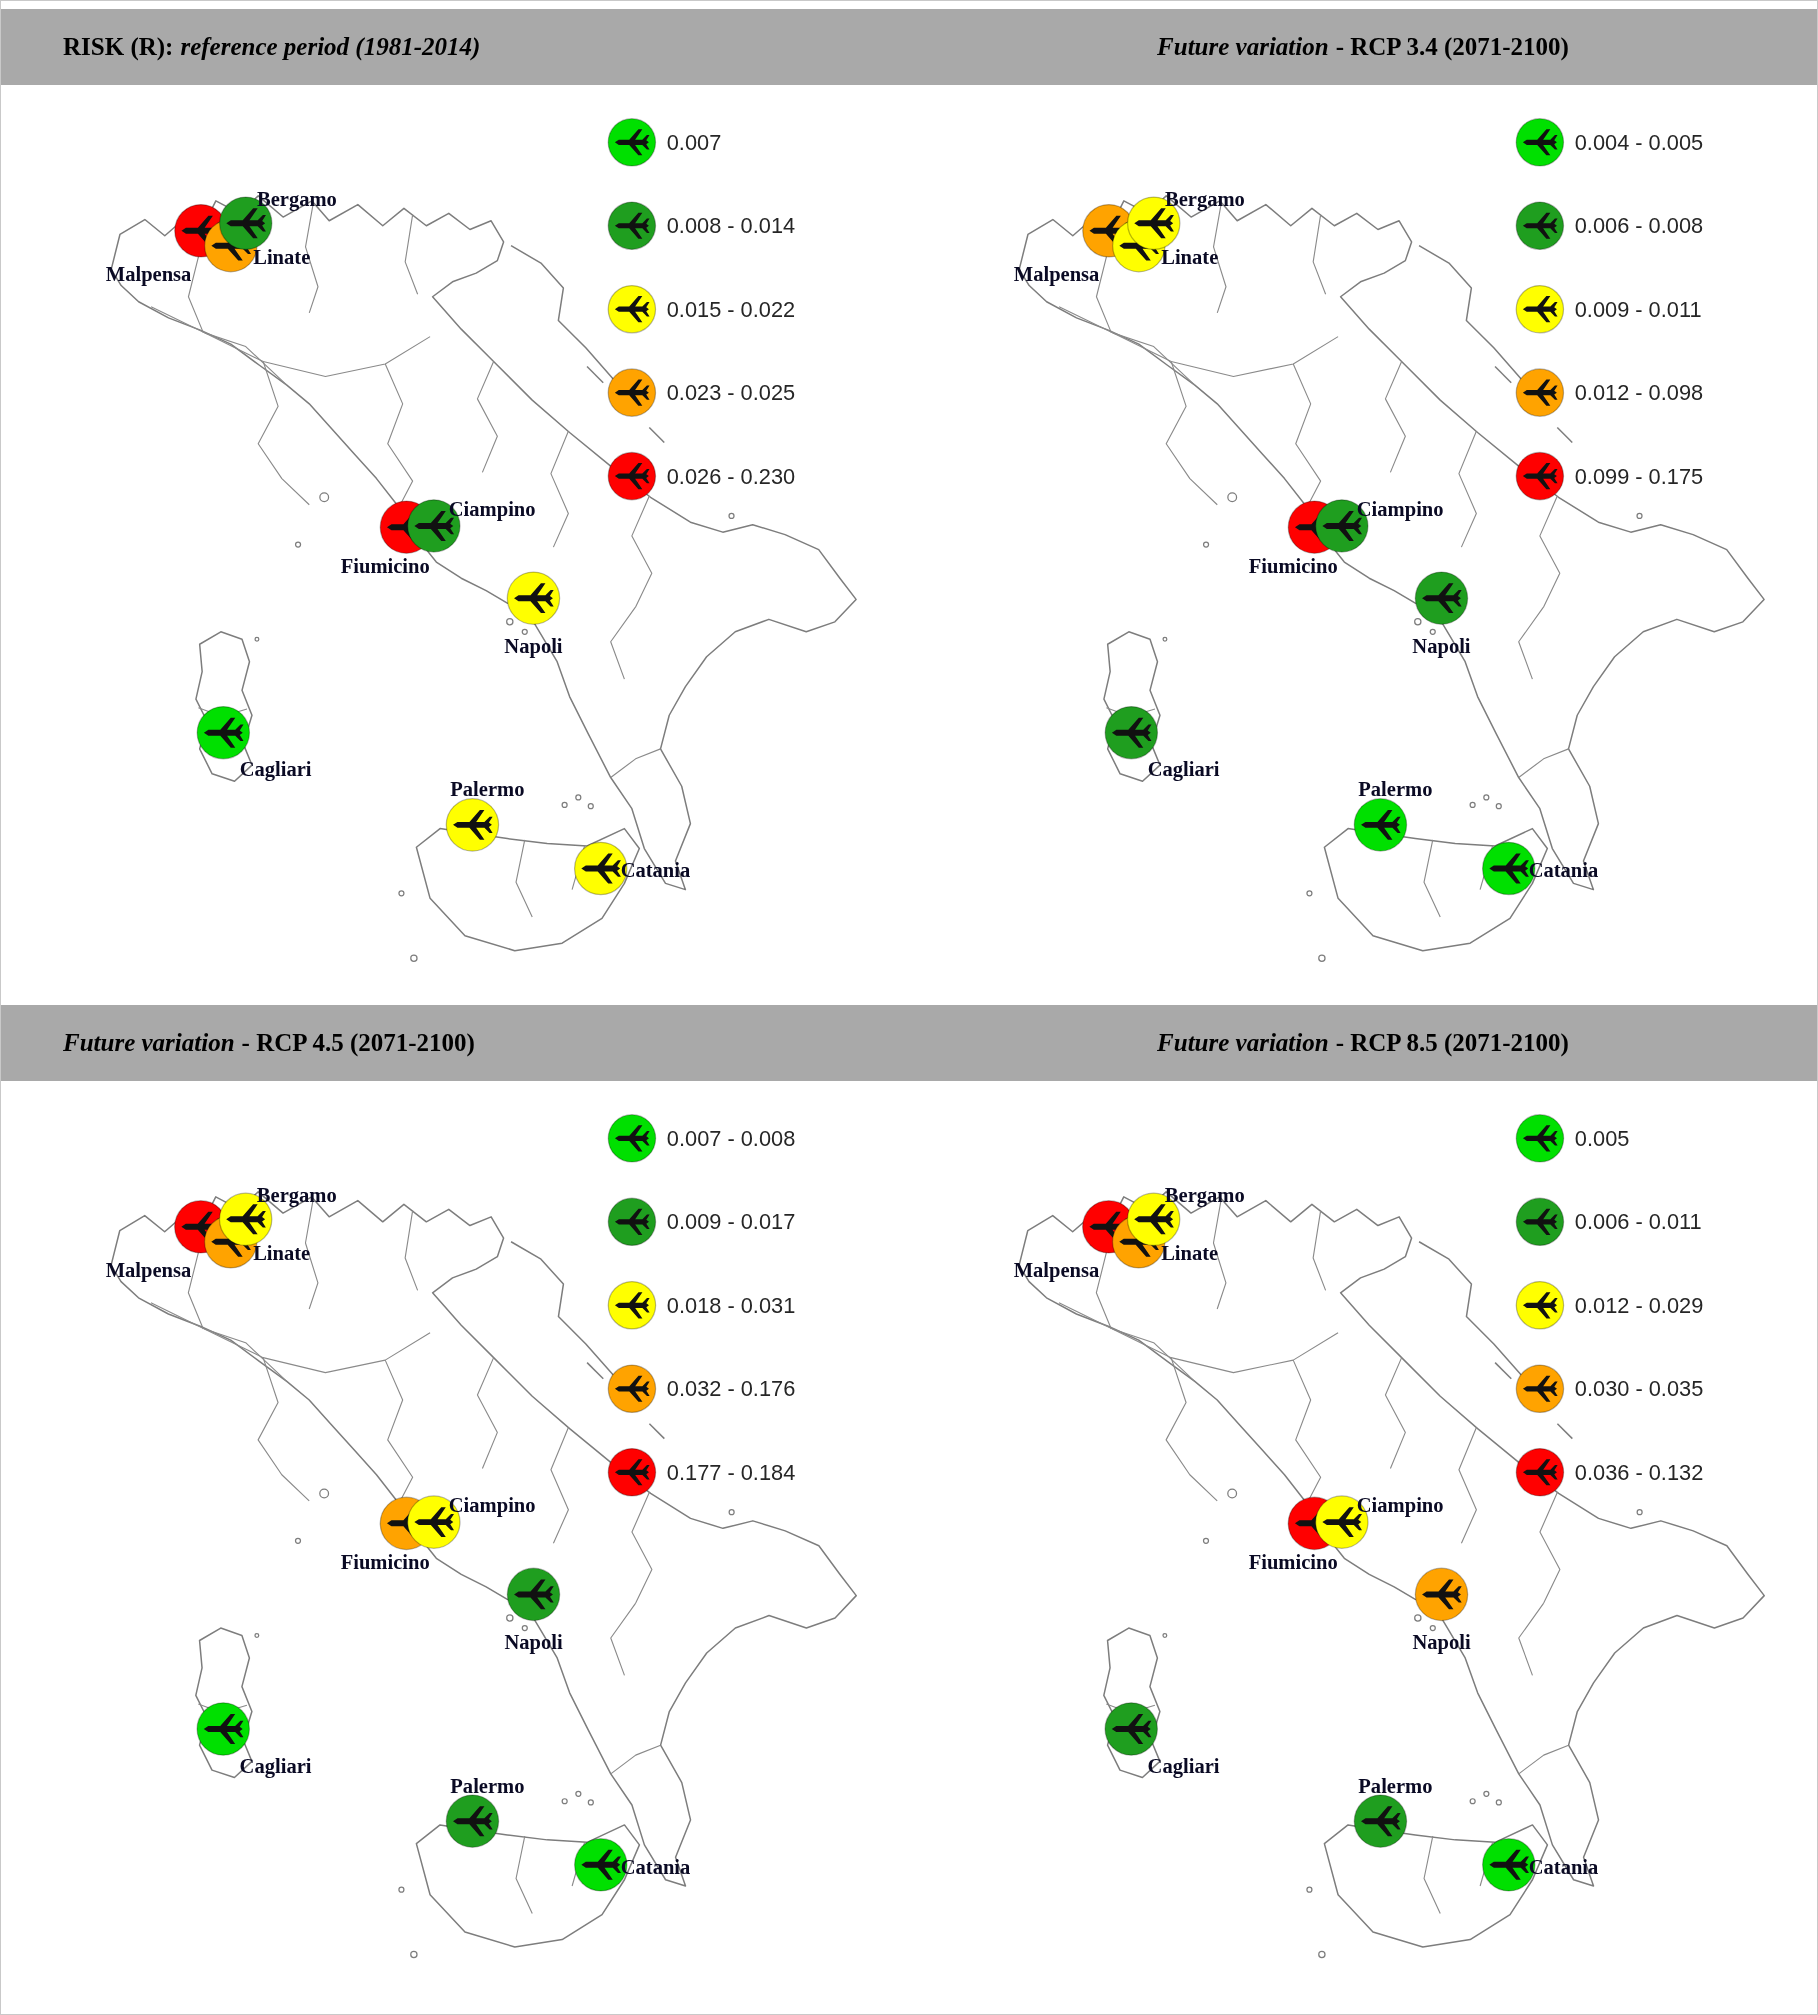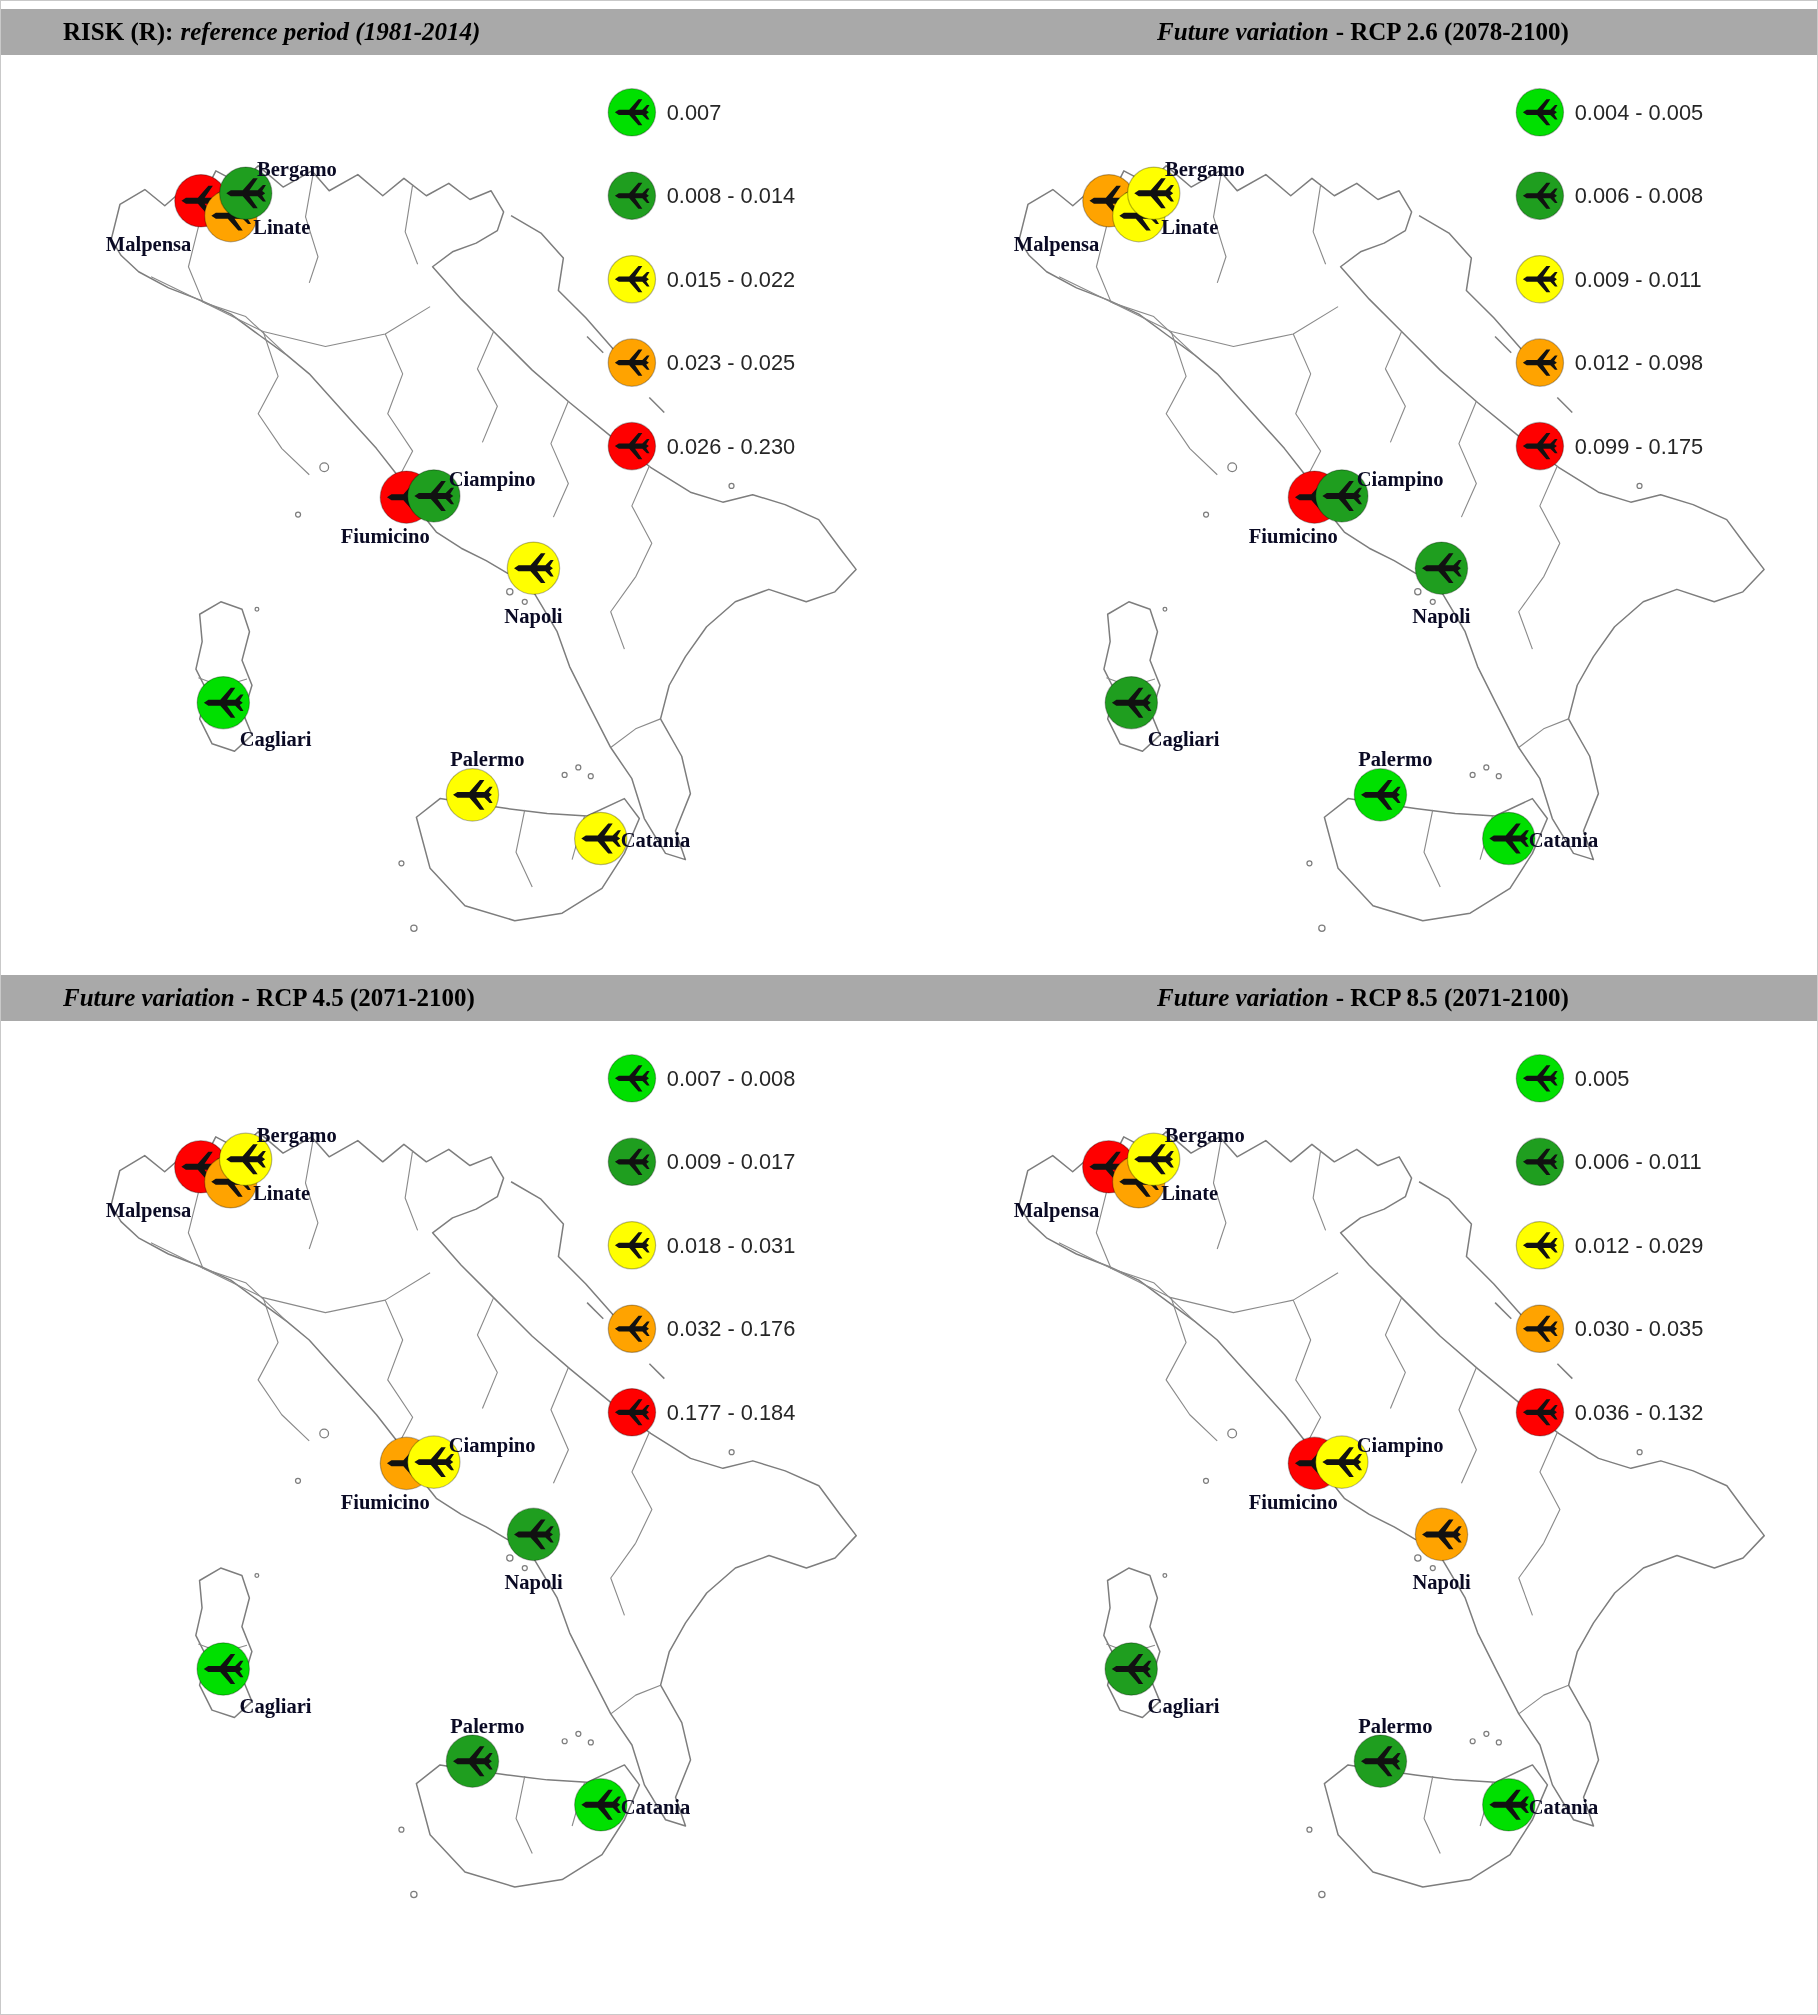--- a/index.html
+++ b/index.html
@@ -1,21 +1,21 @@
 <!DOCTYPE html>
 <html style="font-size:8.6px"><head>
 <meta charset="utf-8">
 <style>
   html,body{margin:0;padding:0;background:#ffffff;}
   .figure{
     position:relative;width:1818px;height:2015px;box-sizing:border-box;
     border:1.6px solid #c9c9c9;background:#ffffff;padding-top:7.6px;
     font-family:"Liberation Serif",serif;
   }
-  .hdr{background:#a9a9a9;height:46px;display:flex;width:100%;}
+  .hdr{background:#a9a9a9;height:76px;display:flex;width:100%;}
   .hdr-cell{width:50%;display:flex;align-items:center;color:#000;
     font-family:"Liberation Serif",serif;font-weight:700;font-size:25px;}
   .hdr-cell.left{justify-content:flex-start;padding-left:62px;box-sizing:border-box;}
   .hdr-cell.center{justify-content:center;}
   .tp{white-space:pre;}
   .tp.it{font-style:italic;}
   .tp.second{margin-left:7px;}
   .map-row{display:flex;width:100%;}
   .map-row.top{height:913px;justify-content:flex-end;}
   .map-row.bottom{height:957px;}
@@ -36,21 +36,21 @@
 
 <div class="figure">
 
   <div class="hdr">
     <div class="hdr-cell left">
       <span class="tp up">RISK (R):</span>
       <span class="tp it second">reference period (1981-2014)</span>
     </div>
     <div class="hdr-cell center">
       <span class="tp it">Future variation</span>
-      <span class="tp up second">- RCP 2.6 (2078-2100)</span>
+      <span class="tp up second">- RCP 3.4 (2071-2100)</span>
     </div>
   </div>
 
   <div class="map-row top">
     <div class="map-slot">
         <svg viewBox="0 0 728 733" xmlns="http://www.w3.org/2000/svg">
           <g>
             <path class="land" d="M88,148 L95,120 L115,108 L131,121 L146,108 L159,119 L172,93 L191,103 L206,89 L226,106 L249,93 L263,109 L286,96 L306,113 L323,99 L341,113 L359,103 L376,116 L393,109 L403,126 L398,141 L381,151 L362,158 L346,170 L369,196 L396,223 L426,253 L456,279 L489,306 L521,331 L553,351 L579,359 L603,353 L629,361 L656,373 L673,396 L686,413 L669,431 L646,439 L616,429 L589,439 L566,459 L549,483 L536,506 L529,533 L546,563 L553,593 L541,623 L549,646 L533,641 L516,613 L506,581 L489,556 L471,521 L456,491 L446,463 L433,441 L421,421 L406,416 L389,406 L369,396 L349,383 L333,363 L319,339 L301,316 L283,296 L265,276 L247,256 L229,241 L207,225 L184,208 L160,197 L134,187 L110,174 L96,161 Z"></path>
             <path class="land" d="M159,449 L176,439 L193,445 L199,463 L193,486 L201,506 L194,529 L201,546 L187,559 L169,553 L159,533 L165,511 L156,493 L161,471 Z"></path>
             <path class="land" d="M333,612 L352,597 L378,601 L406,605 L438,609 L470,611 L500,597 L512,613 L500,641 L482,669 L450,689 L412,695 L372,683 L344,653 Z"></path>

